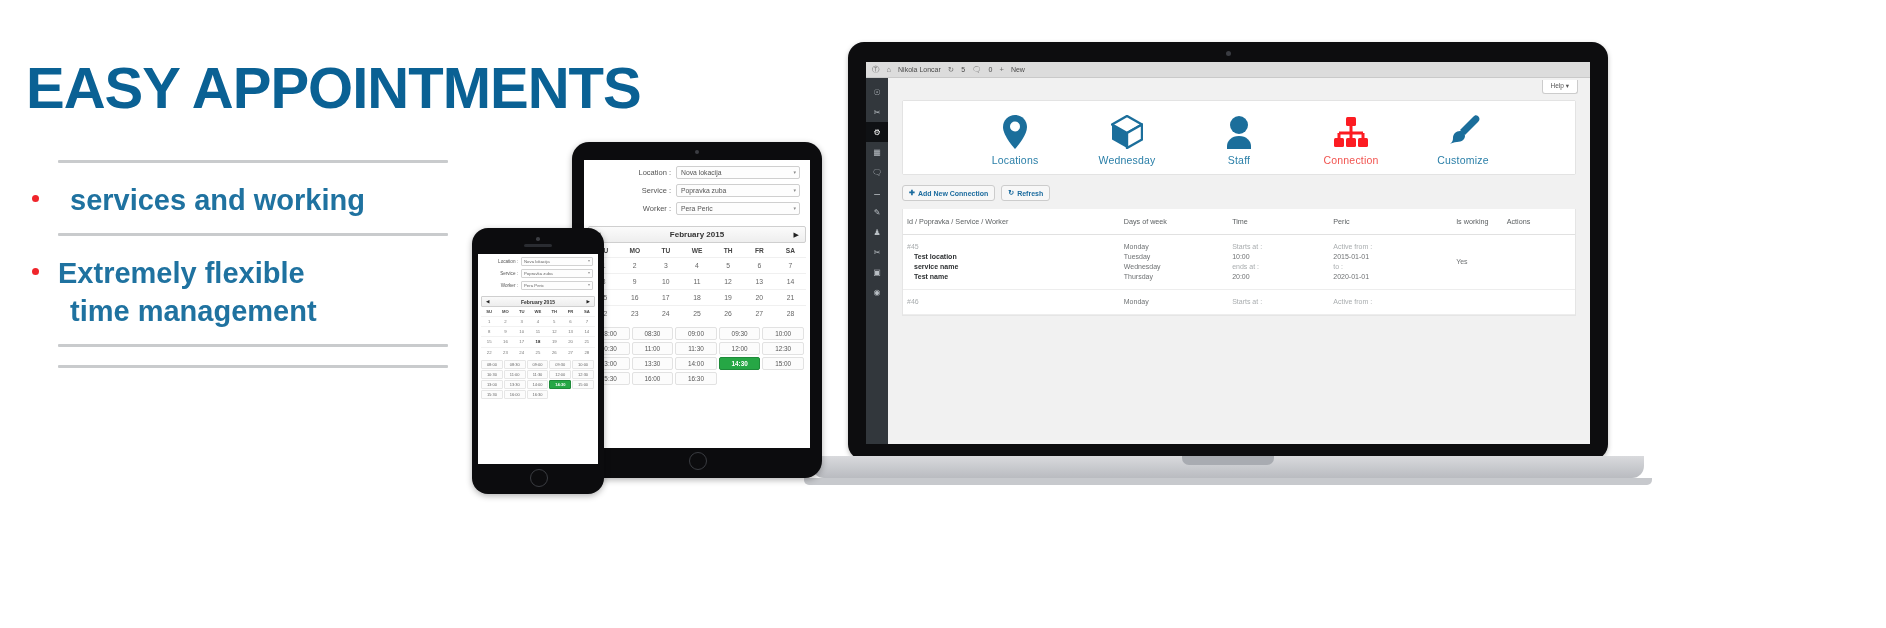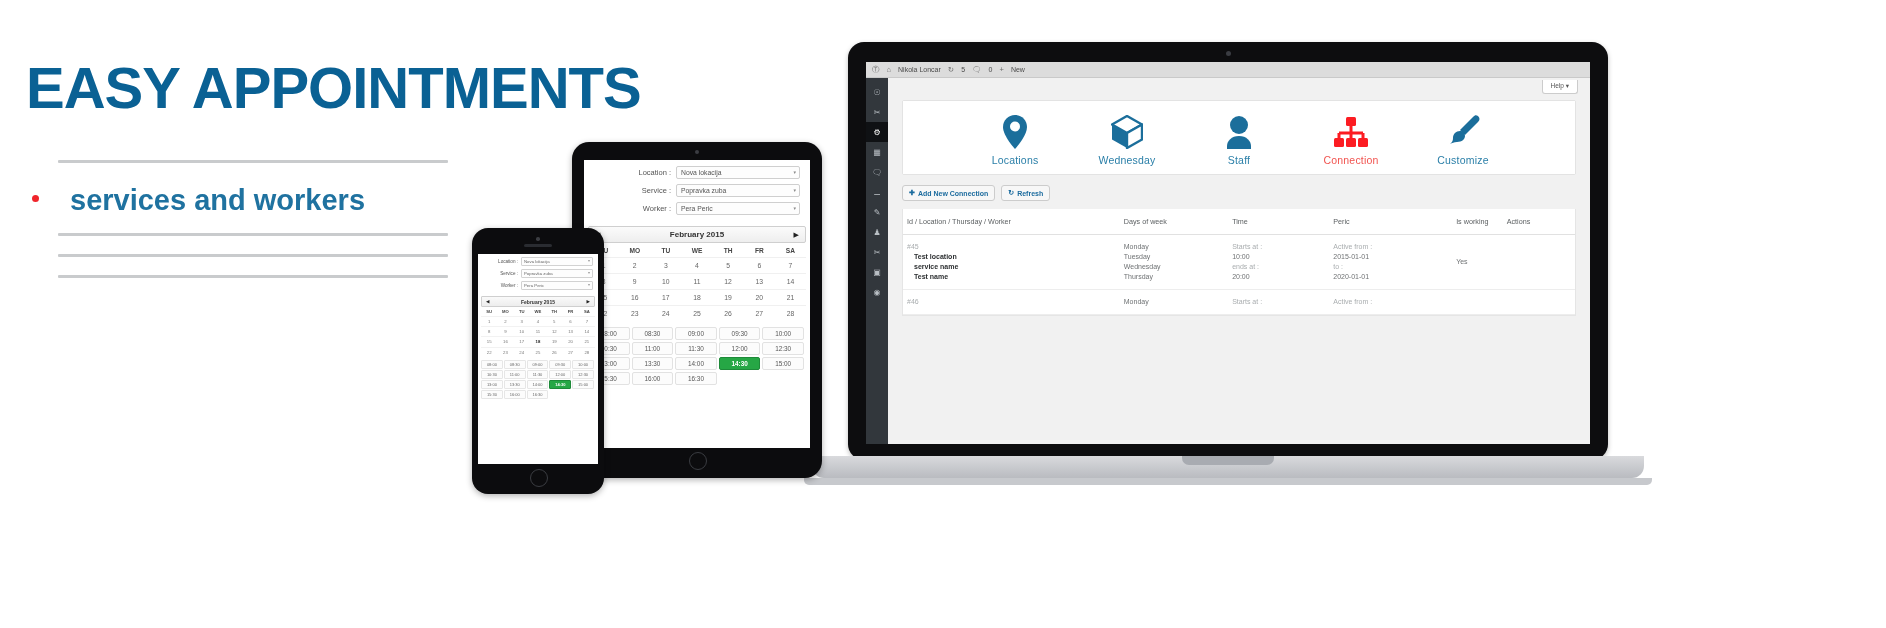--- a/index.html
+++ b/index.html
@@ -120,25 +120,32 @@
 
 <div class="promo">
   <div class="promo-title">EASY APPOINTMENTS</div>
   <div class="bullets">
 
     <div class="rule"></div>
 
     <div class="bullet-row">
       <span class="bullet-dot"></span>
       <div class="bullet-text">
-        <span class="l2">services and workers</span>
+        <span class="l2">services and working</span>
       </div>
     </div>
     <div class="rule"></div>
 
+    <div class="bullet-row">
+      <span class="bullet-dot"></span>
+      <div class="bullet-text">
+        <span>Extremely flexible</span>
+        <span class="l2">time management</span>
+      </div>
+    </div>
     <div class="rule"></div>
 
     <div class="rule"></div>
   </div>
 </div>
 
 <div class="devices">
 
   <div class="laptop">
     <div class="laptop-lid"></div>
@@ -250,21 +257,21 @@
             <div class="btn">
               <span>↻</span>
               <span>Refresh</span>
             </div>
           </div>
 
           <div class="ea-table-wrap">
             <table class="ea">
               <thead>
                 <tr>
-                  <th style="width:30%">Id / Location / Thursday / Worker</th>
+                  <th style="width:30%">Id / Popravka / Service / Worker</th>
                   <th style="width:15%">Days of week</th>
                   <th style="width:14%">Time</th>
                   <th style="width:17%">Peric</th>
                   <th style="width:7%">Is working</th>
                   <th style="width:10%">Actions</th>
                 </tr>
               </thead>
               <tbody>
                 <tr>
                   <td class="row-main">

